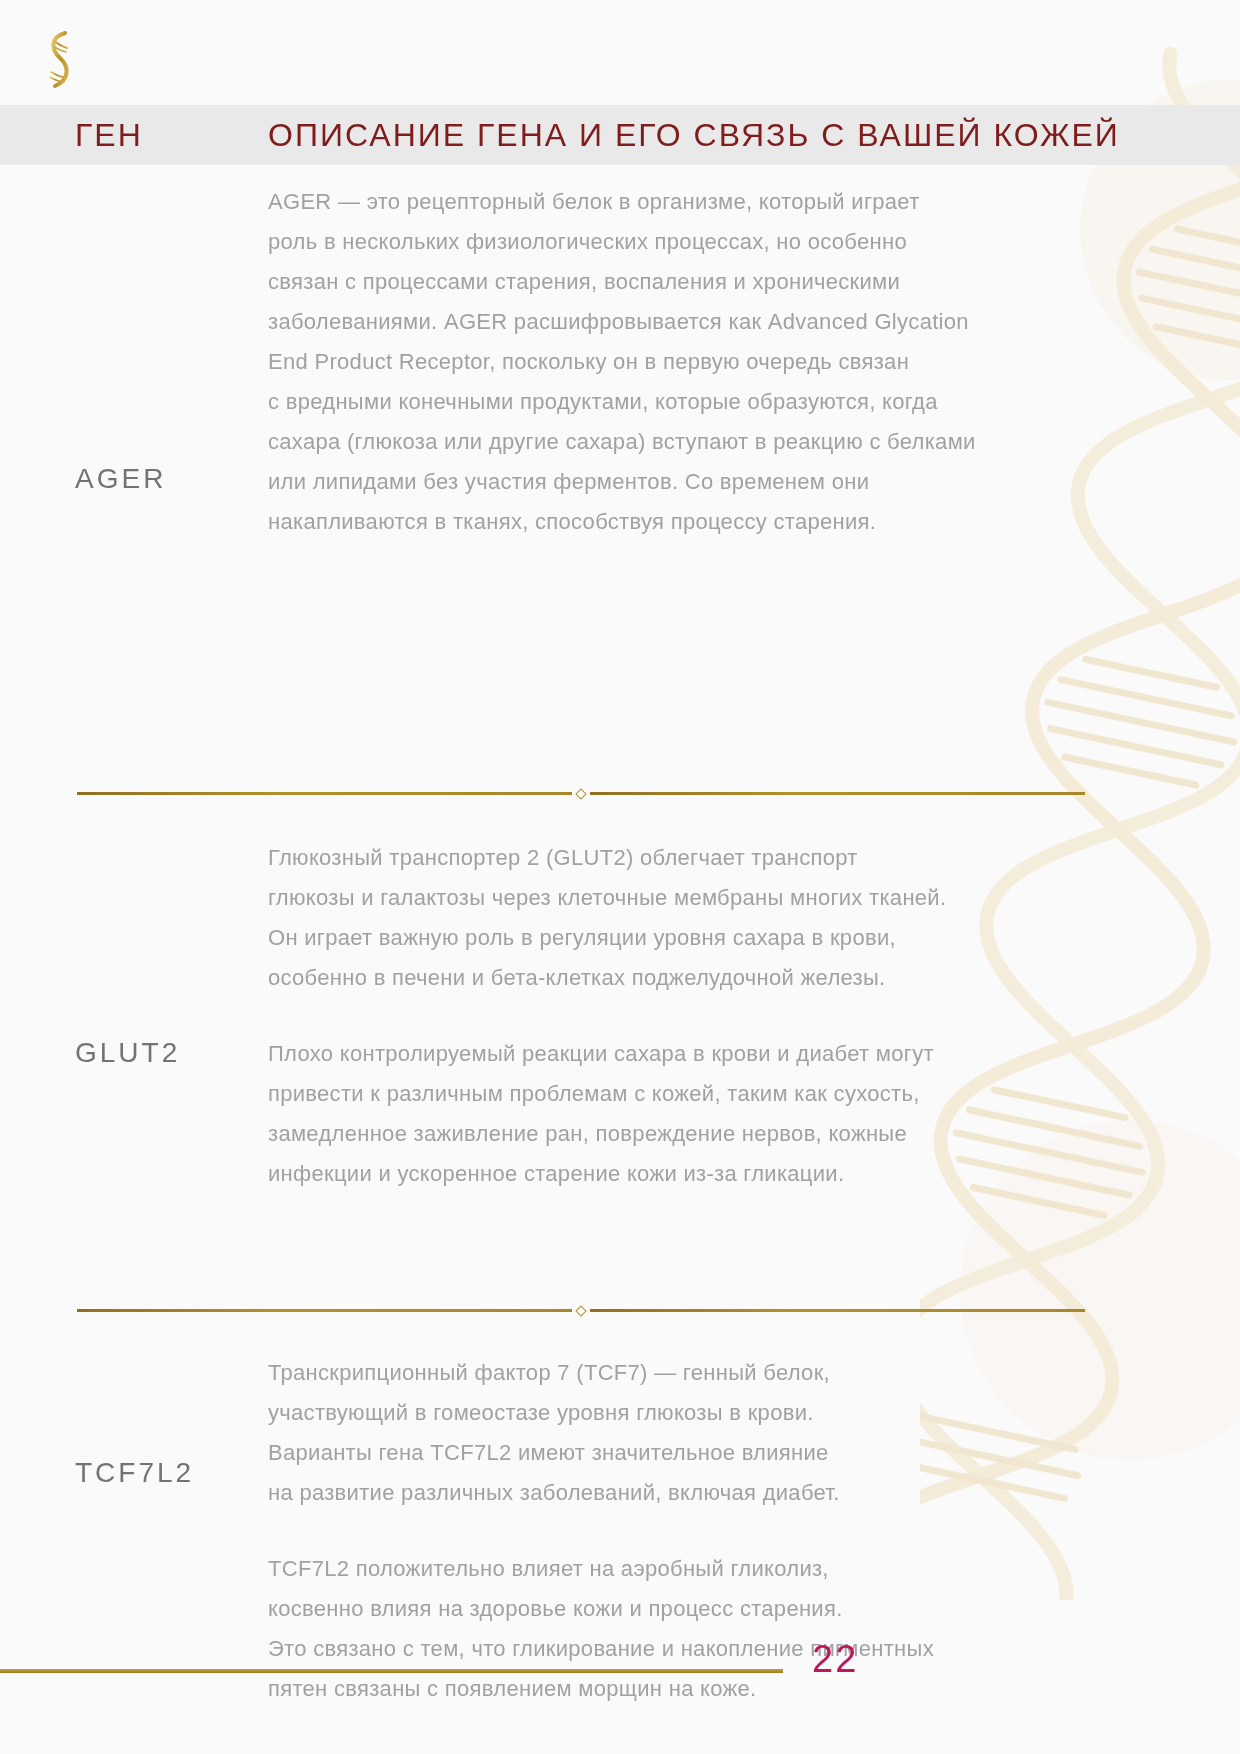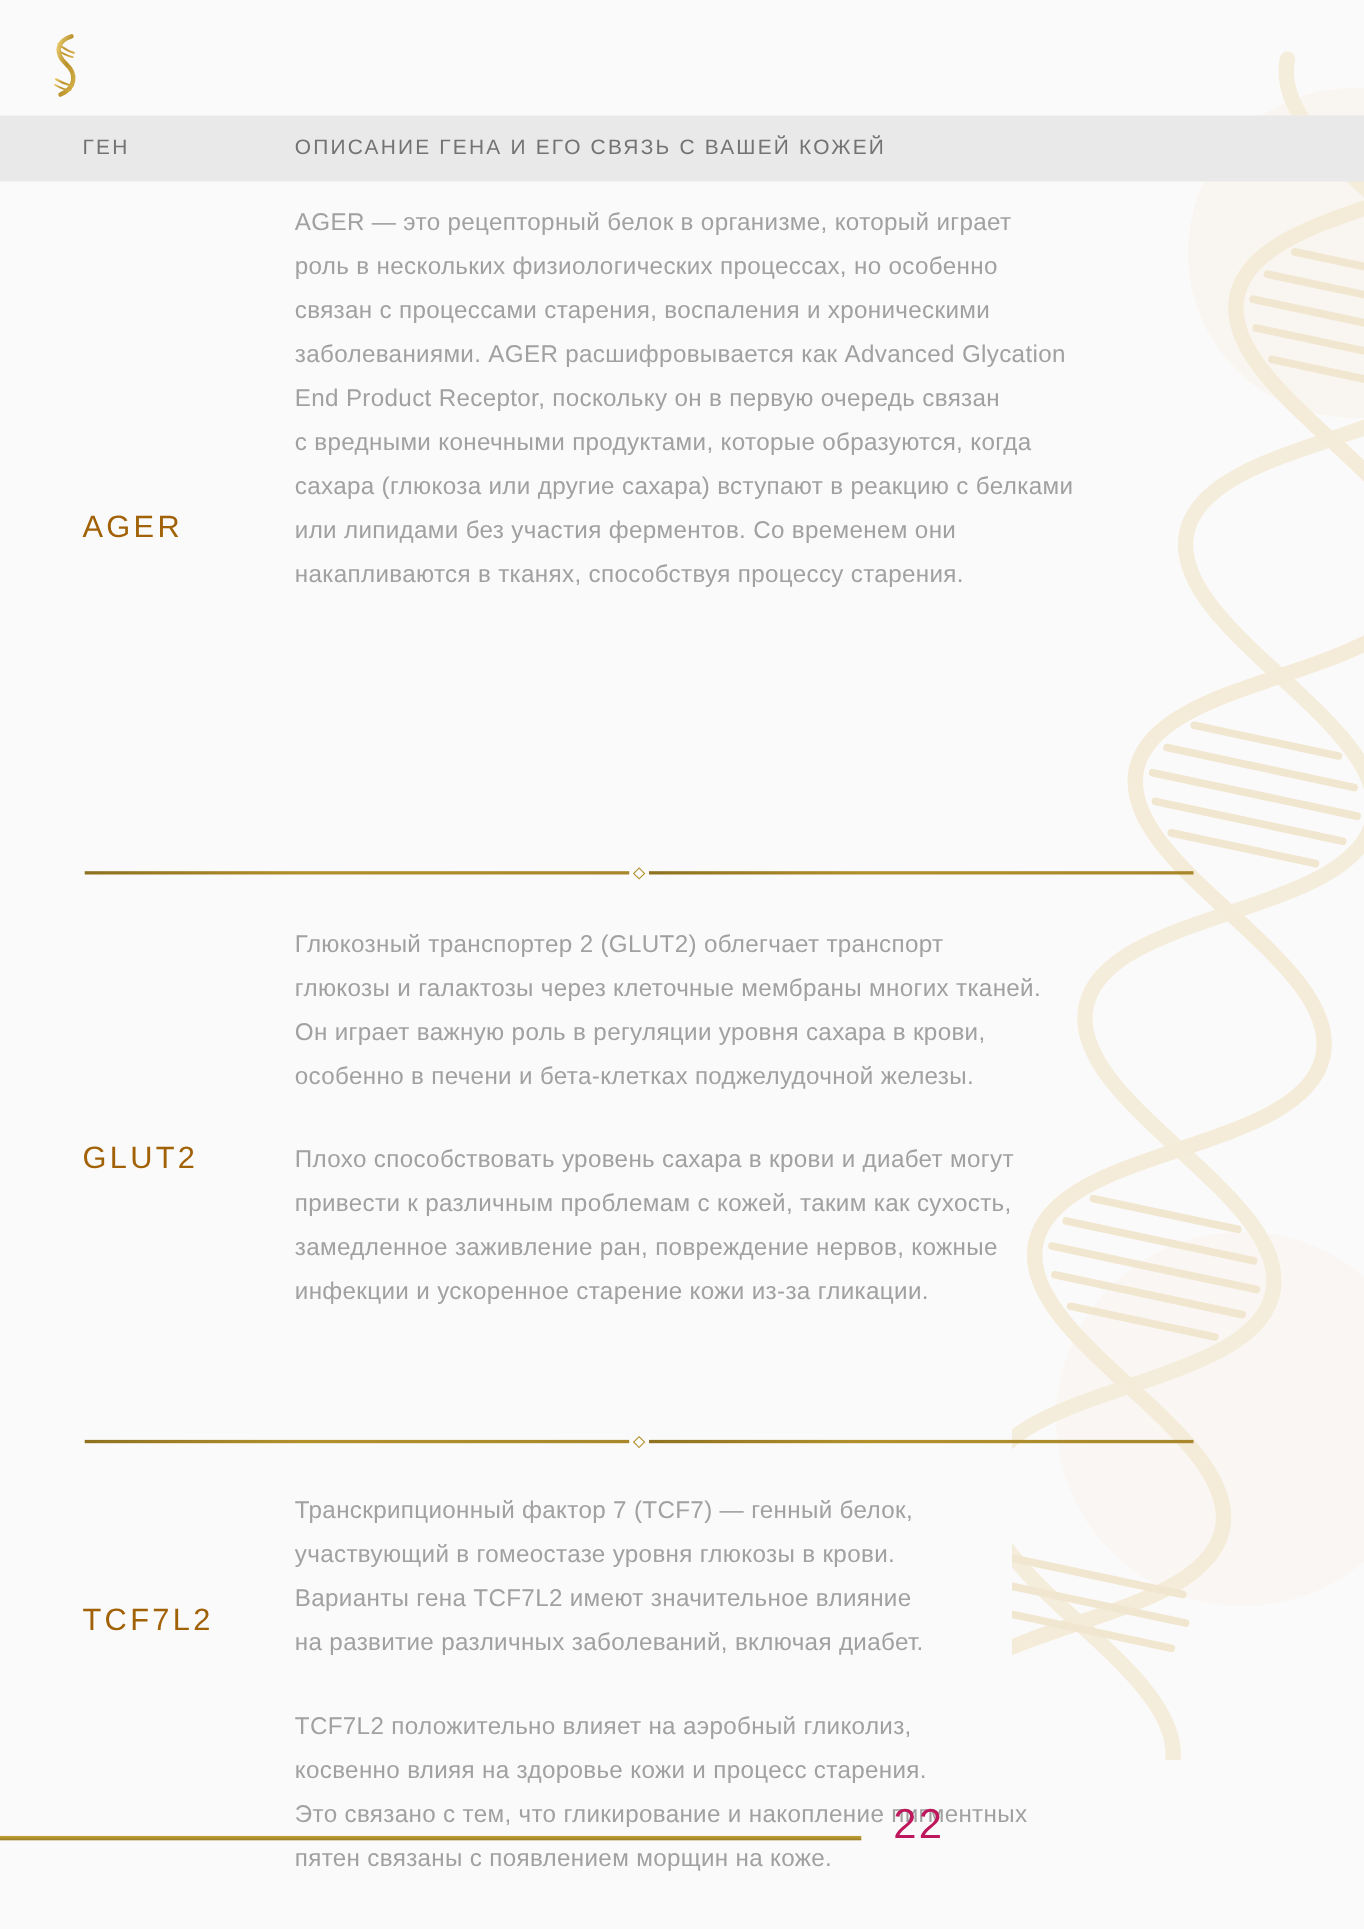--- a/index.html
+++ b/index.html
@@ -16,32 +16,32 @@
     opacity:.55;z-index:1;pointer-events:none;
   }
   .logo{position:absolute;top:30px;left:44px;width:30px;height:60px;z-index:3;}
   
   .header-row{
     position:absolute;top:105px;left:0;width:1240px;height:60px;
     background:#e9e9e9;display:flex;align-items:center;z-index:2;
   }
   .header-gene{margin-left:75px;width:193px;}
   .header-text{
-    font-size:19px;color:#737373;font-weight:300;letter-spacing:2px;
+    font-size:32px;color:#7f1d1d;font-weight:300;letter-spacing:2px;
   }
   
   .section{
     position:absolute;left:0;width:1240px;display:flex;align-items:center;z-index:2;
   }
   #section-ager{top:165px;height:628px;}
   #section-glut2{top:796px;height:513px;}
   #section-tcf7l2{top:1313px;height:320px;}
   .gene-cell{
     width:268px;padding-left:75px;box-sizing:border-box;
-    font-size:28px;letter-spacing:3px;color:#a16207;font-weight:300;
+    font-size:28px;letter-spacing:3px;color:#737373;font-weight:300;
   }
   .desc-cell{width:765px;align-self:flex-start;}
   #section-ager .desc-cell{padding-top:17px;}
   #section-glut2 .desc-cell{padding-top:42px;}
   #section-tcf7l2 .desc-cell{padding-top:40px;}
   .para{
     white-space:pre-line;
     font-size:22px;line-height:40px;color:#a1a1a1;
     font-weight:300;letter-spacing:.3px;
     margin:0 0 36px 0;
@@ -145,21 +145,21 @@
     <div class="seg"></div>
   </div>
 
   <div class="section" id="section-glut2">
     <div class="gene-cell">GLUT2</div>
     <div class="desc-cell">
       <p class="para">Глюкозный транспортер 2 (GLUT2) облегчает транспорт
 глюкозы и галактозы через клеточные мембраны многих тканей.
 Он играет важную роль в регуляции уровня сахара в крови,
 особенно в печени и бета-клетках поджелудочной железы.</p>
-      <p class="para">Плохо способствовать уровень сахара в крови и диабет могут
+      <p class="para">Плохо контролируемый реакции сахара в крови и диабет могут
 привести к различным проблемам с кожей, таким как сухость,
 замедленное заживление ран, повреждение нервов, кожные
 инфекции и ускоренное старение кожи из-за гликации.</p>
     </div>
   </div>
 
   <div class="divider" id="divider-2">
     <div class="seg"></div>
     <div class="diamond"></div>
     <div class="seg"></div>

